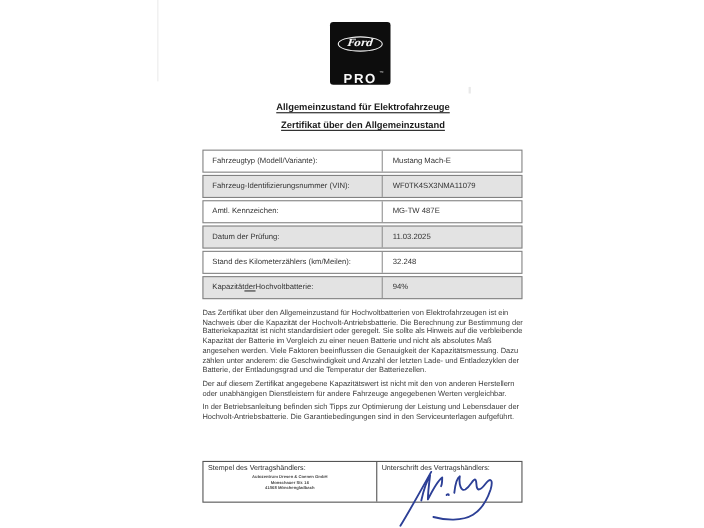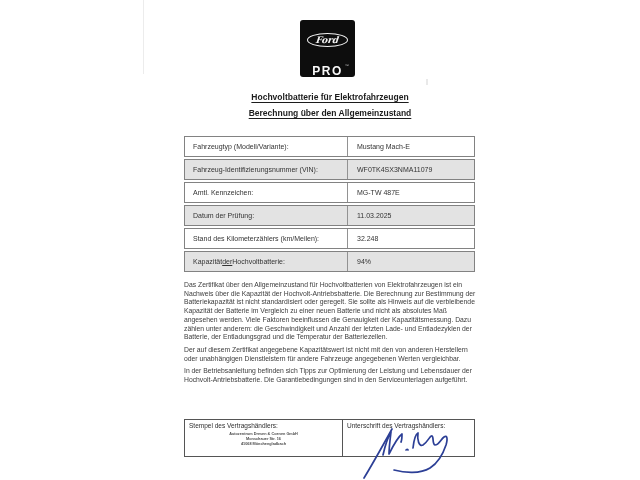--- a/index.html
+++ b/index.html
@@ -91,22 +91,22 @@
     <div class="ford-oval">
       <span class="ford-script">Ford</span>
     </div>
     <div class="pro-text">
       <span>PRO</span>
       <span class="pro-tm">™</span>
     </div>
   </div>
 
   <div class="headings">
-    <div class="doc-heading h1">Hochvoltbatterie für Elektrofahrzeugen</div>
-    <div class="doc-heading h2">Berechnung über den Allgemeinzustand</div>
+    <div class="doc-heading h1">Allgemeinzustand für Elektrofahrzeuge</div>
+    <div class="doc-heading h2">Zertifikat über den Allgemeinzustand</div>
   </div>
 
   <div class="veh-table">
     <div class="veh-row">
       <div class="veh-label">Fahrzeugtyp (Modell/Variante):</div>
       <div class="veh-value">Mustang Mach-E</div>
     </div>
     <div class="veh-row shaded">
       <div class="veh-label">Fahrzeug-Identifizierungsnummer (VIN):</div>
       <div class="veh-value">WF0TK4SX3NMA11079</div>

